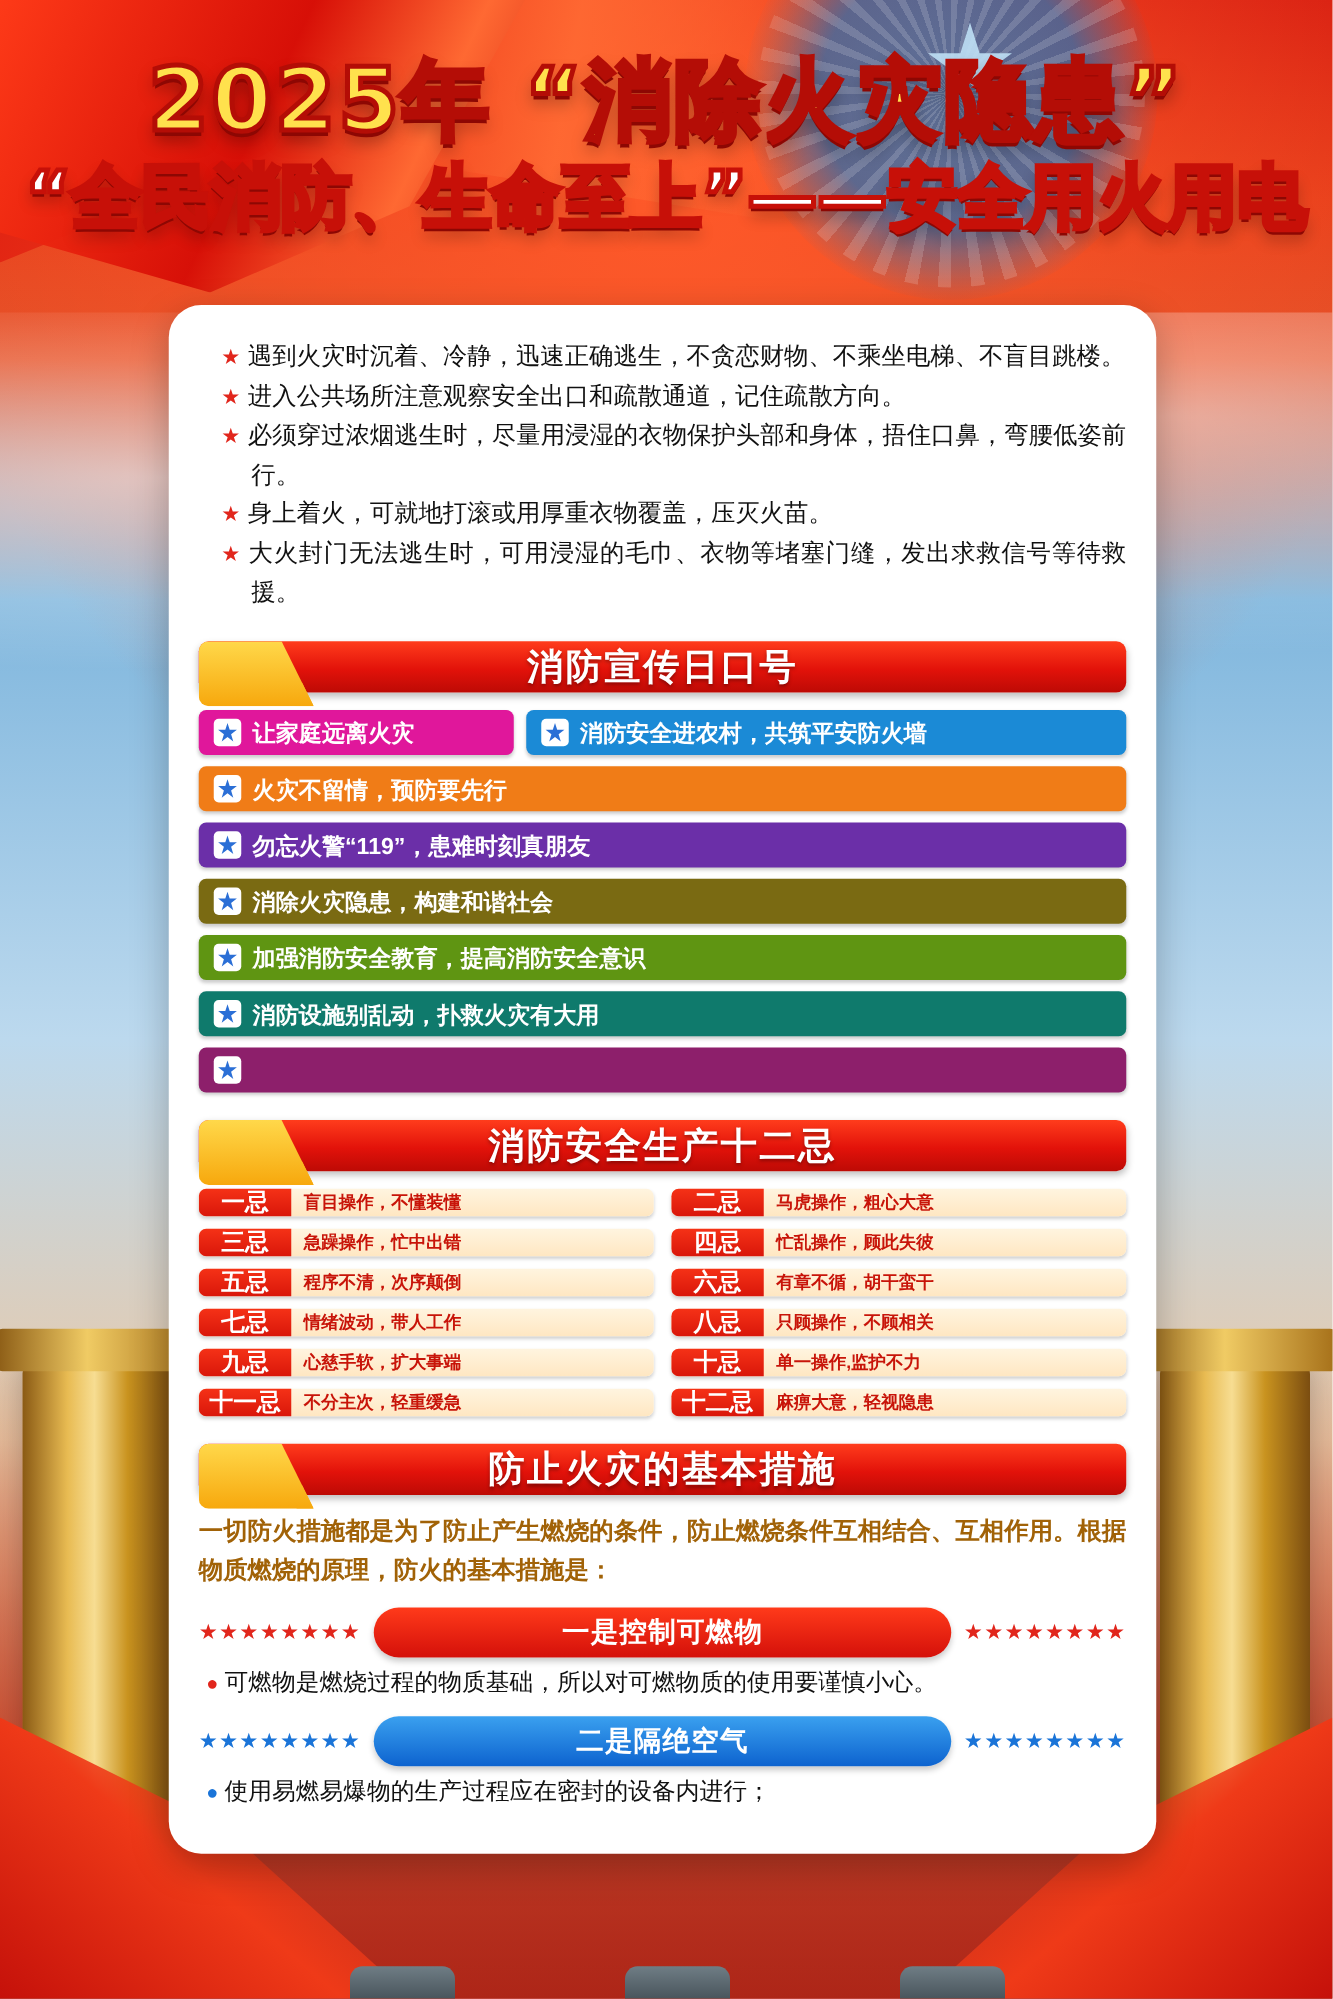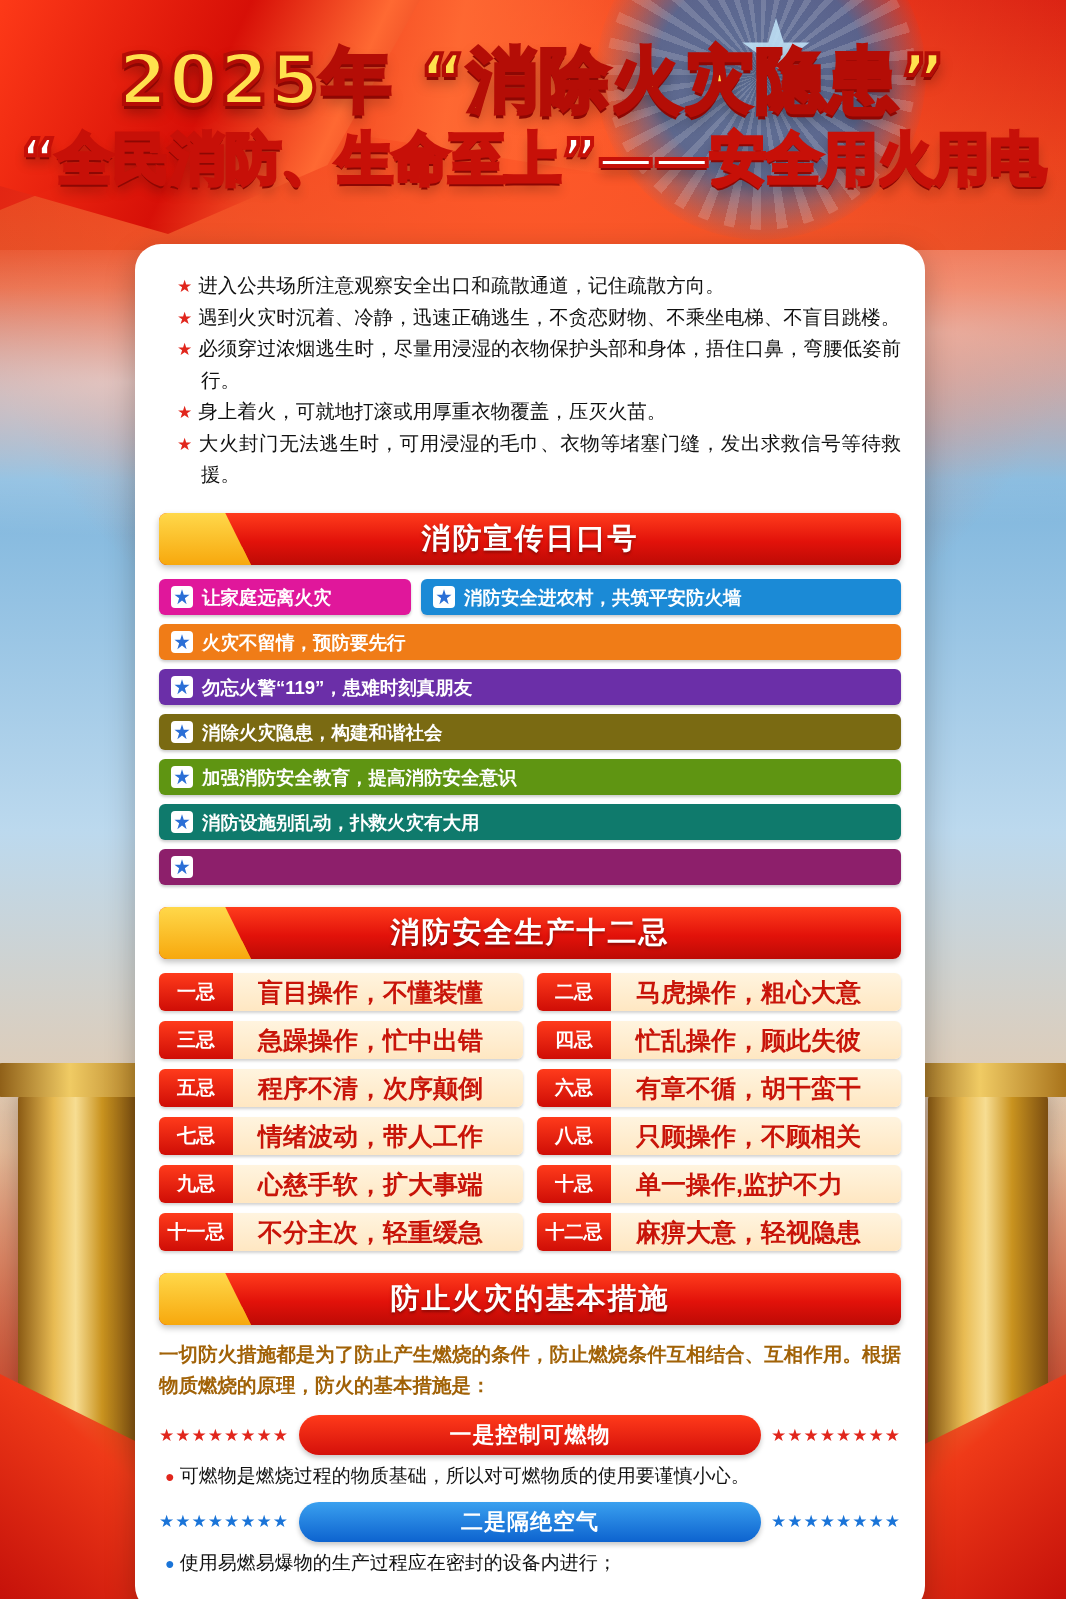--- a/index.html
+++ b/index.html
@@ -92,21 +92,21 @@
     background:#fff;border-radius:26px;
     box-shadow:0 10px 30px rgba(0,0,0,.25);
     padding:26px 24px 30px 24px;box-sizing:border-box;
   }
   .tips{font-size:19.5px;line-height:1.62;color:#111;text-align:justify;}
   .tips p{margin:0;text-indent:0;}
   .tips .star{color:#e1261c;font-size:17px;margin-right:6px;}
   .tips .ind{padding-left:42px;text-indent:-24px;}
   
   .banner{
-    position:relative;height:52px;margin:22px 0 14px 0;border-radius:8px;
+    position:relative;height:41px;margin:22px 0 14px 0;border-radius:8px;
     background:linear-gradient(180deg,#ff3c1c 0%,#e2120a 55%,#bd0a05 100%);
     display:flex;align-items:center;justify-content:center;
     box-shadow:0 3px 6px rgba(0,0,0,.25);
   }
   .banner .tag{
     position:absolute;left:0;top:0;height:52px;width:92px;
     background:linear-gradient(180deg,#ffd84a,#f7a80d);
     border-radius:8px 0 0 8px;
     clip-path:polygon(0 0,72% 0,100% 100%,0 100%);
   }
@@ -130,30 +130,30 @@
     width:22px;height:22px;border-radius:4px;background:#fff;margin-right:9px;
     display:flex;align-items:center;justify-content:center;flex:0 0 auto;
   }
   .slogan .ico i{
     width:16px;height:16px;display:block;background:#2b6fd6;
     clip-path:polygon(50% 2%,61% 36%,97% 36%,68% 58%,79% 95%,50% 72%,21% 95%,32% 58%,3% 36%,39% 36%);
   }
   
   .taboo-grid{display:grid;grid-template-columns:1fr 1fr;gap:10px 14px;margin-top:6px;}
   .taboo{
-    display:flex;align-items:center;height:38px;border-radius:6px;overflow:hidden;
+    display:flex;align-items:center;height:22px;border-radius:6px;overflow:hidden;
     background:linear-gradient(180deg,#fff4df,#ffe7c2);
     box-shadow:0 2px 3px rgba(0,0,0,.18);
   }
   .taboo .n{
     flex:0 0 auto;min-width:74px;height:38px;display:flex;align-items:center;justify-content:center;
     background:linear-gradient(180deg,#ff3b1b,#cf0d06);color:#fff;font-size:19px;font-weight:bold;
     padding:0 8px;box-sizing:border-box;
   }
-  .taboo .t{padding:0 25px;color:#c81409;font-size:25px;font-weight:bold;}
+  .taboo .t{padding:0 10px;color:#c81409;font-size:14px;font-weight:bold;}
   
   .measure-text{font-size:19.5px;line-height:1.6;color:#a16207;font-weight:bold;text-align:justify;margin:6px 0 14px 0;}
   .pill-row{display:flex;align-items:center;gap:10px;margin:10px 0 6px 0;}
   .stars{color:#e1261c;font-size:17px;letter-spacing:1px;flex:0 0 auto;}
   .stars.blue{color:#1a74d8;}
   .pill{
     flex:1;height:40px;border-radius:22px;display:flex;align-items:center;justify-content:center;
     color:#fff;font-size:22px;font-weight:bold;letter-spacing:1px;
     box-shadow:0 3px 5px rgba(0,0,0,.22);
   }
@@ -187,22 +187,22 @@
 <div class="stone" style="left:720px"></div>
 
 <div class="header">
   <div class="title1">2025年 “消除火灾隐患”</div>
   <div class="title2">“全民消防、生命至上”——安全用火用电</div>
 </div>
 
 <div class="card">
 
   <div class="tips">
+    <p class="ind"><span class="star">★</span><span>遇到火灾时沉着、冷静，迅速正确逃生，不贪恋财物、不乘坐电梯、不盲目跳楼。</span></p>
     <p class="ind"><span class="star">★</span><span>进入公共场所注意观察安全出口和疏散通道，记住疏散方向。</span></p>
-    <p class="ind"><span class="star">★</span><span>遇到火灾时沉着、冷静，迅速正确逃生，不贪恋财物、不乘坐电梯、不盲目跳楼。</span></p>
     <p class="ind"><span class="star">★</span><span>必须穿过浓烟逃生时，尽量用浸湿的衣物保护头部和身体，捂住口鼻，弯腰低姿前行。</span></p>
     <p class="ind"><span class="star">★</span><span>身上着火，可就地打滚或用厚重衣物覆盖，压灭火苗。</span></p>
     <p class="ind"><span class="star">★</span><span>大火封门无法逃生时，可用浸湿的毛巾、衣物等堵塞门缝，发出求救信号等待救援。</span></p>
   </div>
 
   <div class="banner">
     <span class="tag"></span>
     <h2>消防宣传日口号</h2>
   </div>
 

